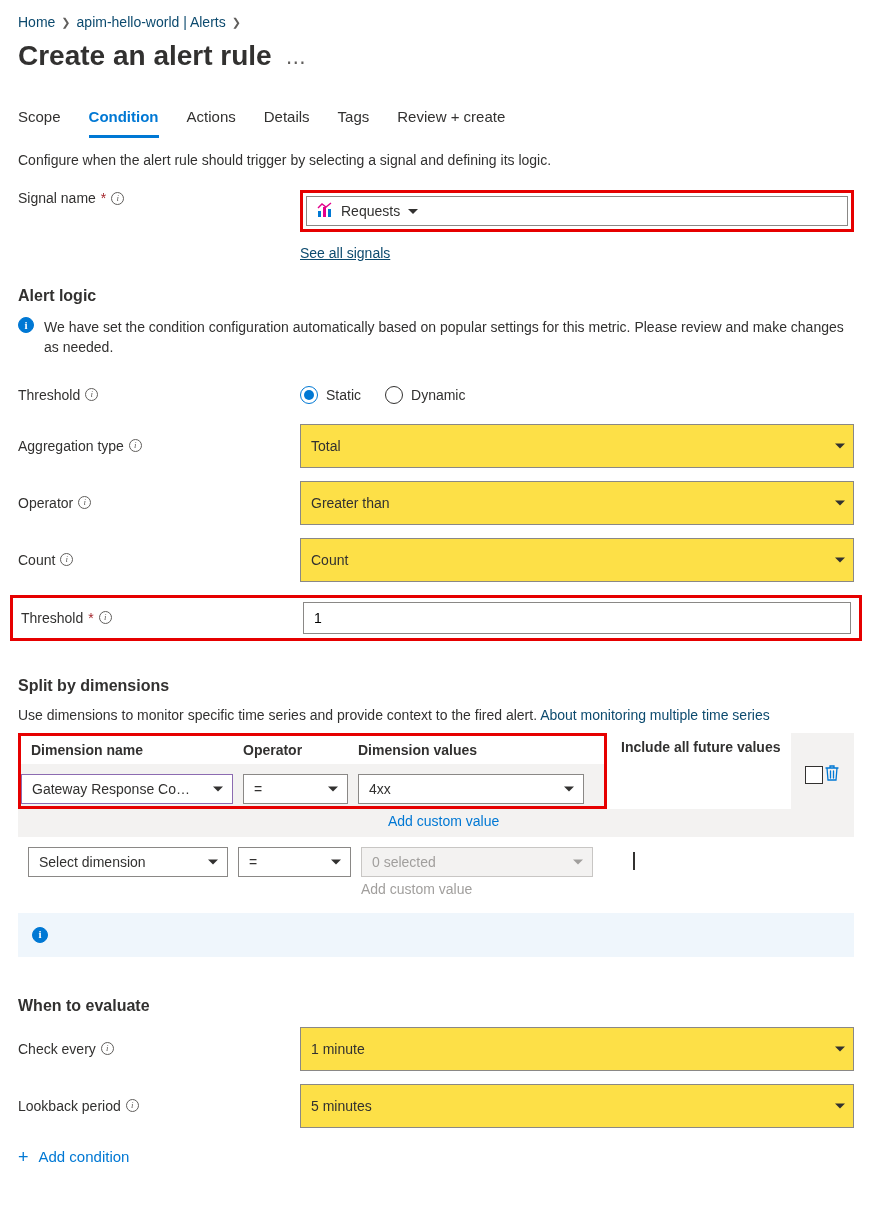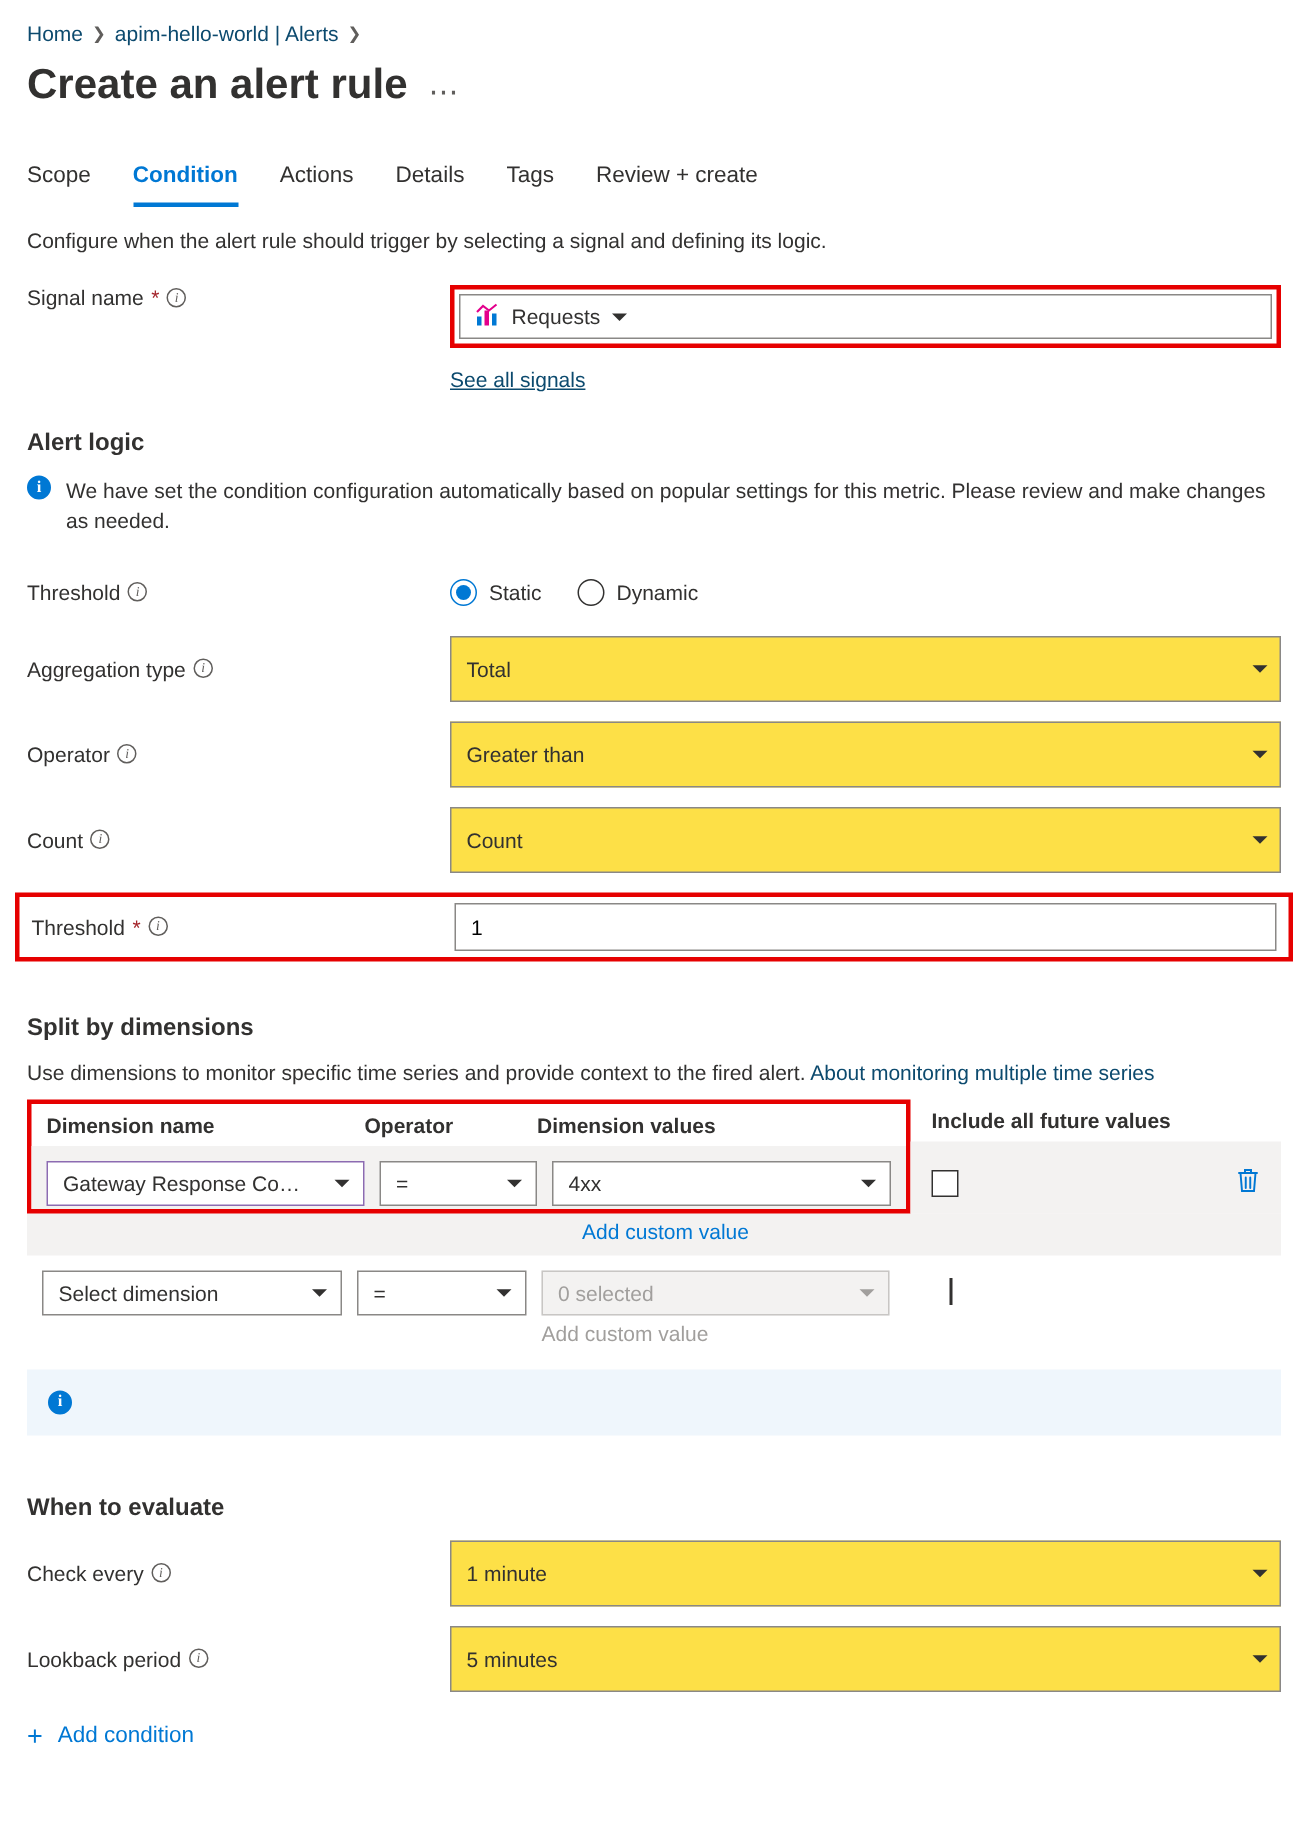--- a/index.html
+++ b/index.html
@@ -50,21 +50,21 @@
   .radio-outer.checked { border-color: #0078d4; }
   .radio-inner { width: 10px; height: 10px; background: #0078d4; border-radius: 50%; }
 
   .threshold-highlight { border: 3px solid #e60000; padding: 4px 0; margin: 2px -8px 8px -8px; }
   .threshold-highlight .form-row { padding: 0 8px; margin-bottom: 0; }
 
   .dims-desc { margin-bottom: 10px; }
   .dim-box { margin-top: 10px; }
   .dim-highlight { border:3px solid #e60000; padding:0; }
   .dim-highlight .dim-headers-inner { display:flex; padding:6px 10px 6px 10px; font-weight:600; }
-  .dim-highlight .dim-inputs { display:flex; gap:10px; padding:10px 10px 2px 10px; background:#f3f2f1; }
+  .dim-highlight .dim-inputs { display:flex; gap:10px; padding:10px 10px 2px 0; background:#f3f2f1; }
   .col-name { width:212px; }
   .col-op { width:115px; }
   .col-val { width:236px; }
   .sel-dim { border:1px solid #8c6bb1; background:#fff; height:30px; display:flex; align-items:center; padding:0 28px 0 10px; position:relative; cursor:pointer; font-size:14px; }
   .sel-gen { border:1px solid #8a8886; background:#fff; height:30px; display:flex; align-items:center; padding:0 28px 0 10px; position:relative; cursor:pointer; font-size:14px; }
   .sel-dis { border:1px solid #c8c6c4; background:#f3f2f1; color:#a19f9d; height:30px; display:flex; align-items:center; padding:0 28px 0 10px; position:relative; font-size:14px;}
   .chev-down { width: 0; height: 0; border-left: 5px solid transparent; border-right: 5px solid transparent; border-top: 5px solid #323130; }
   .sel-dim .chev-down,.sel-gen .chev-down,.sel-dis .chev-down{ position:absolute; right:9px; top:50%; transform:translateY(-50%); }
   .sel-dis .chev-down { border-top-color:#a19f9d; }
   .chk { width:18px; height:18px; border:1px solid #323130; background:#fff; cursor:pointer; }
@@ -240,21 +240,21 @@
           </div>
         </div>
         <div style="width:226px;">
           <div class="sel-gen">
             <span>4xx</span>
             <span class="chev-down"></span>
           </div>
         </div>
       </div>
     </div>
-    <div style="flex:1; display:flex; flex-direction:column;">
+    <div style="flex:1; display:flex; flex-direction:row;">
       <div style="padding:6px 10px 6px 14px; font-weight:600;">Include all future values</div>
       <div style="flex:1; background:#f3f2f1; display:flex; align-items:center; justify-content:space-between; padding:10px 14px 2px 14px;">
         <span class="chk"></span>
         <span>
           <svg class="trash" viewBox="0 0 16 18">
               <path d="M2 4h12M6 4V2h4v2M3 4l1 12h8l1-12M6.5 7v7M9.5 7v7" stroke="#0078d4" stroke-width="1.3" fill="none" stroke-linecap="round"></path>
             </svg>
         </span>
       </div>
     </div>

